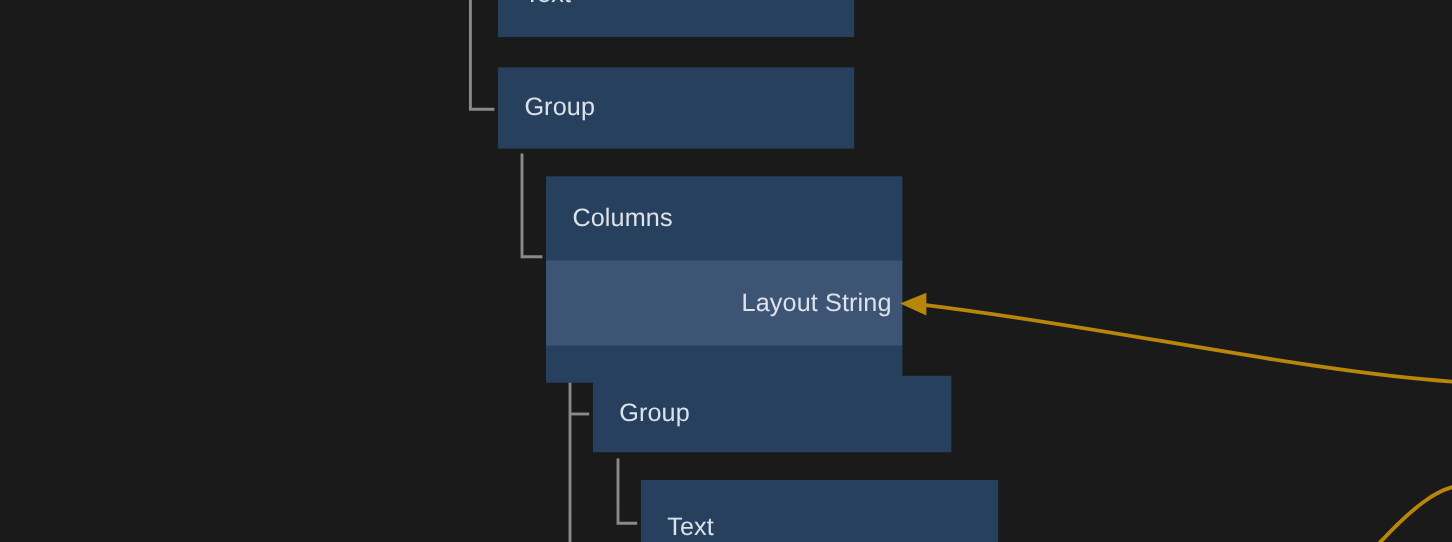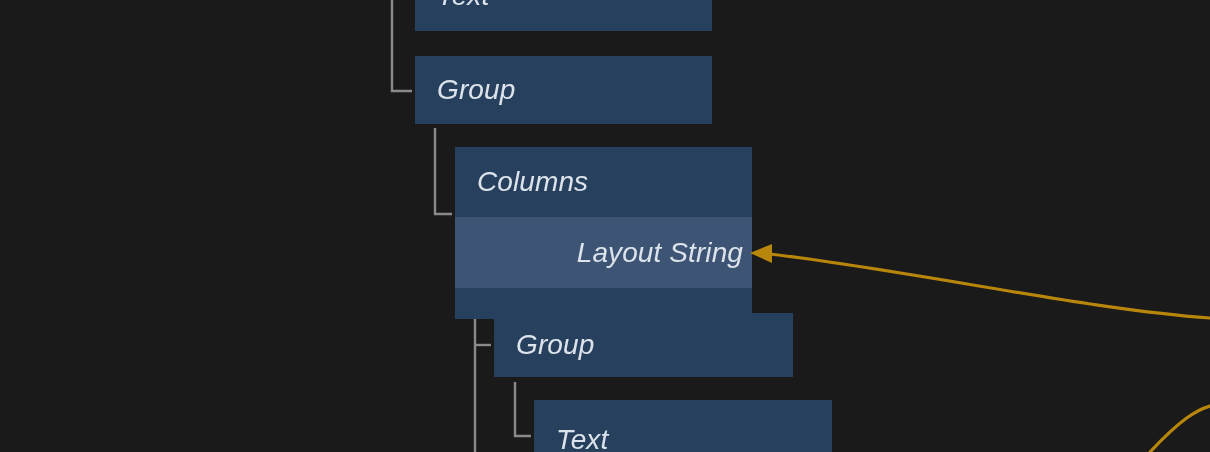--- a/index.html
+++ b/index.html
@@ -22,24 +22,23 @@
     display: flex;
     flex-direction: column;
     overflow: hidden;
   }
   .node-row {
     box-sizing: border-box;
     display: flex;
     align-items: center;
     width: 100%;
     color: #dce3ea;
-    font-size: 28px;
+    font-size: 21px;
     letter-spacing: 0.1px;
     white-space: nowrap;
-    font-style: italic;
   }
   .node-row.head {
     background: #26405e;
     justify-content: flex-start;
     padding-left: 22px;
   }
   .node-row.sub {
     background: #3e5475;
     justify-content: flex-end;
     padding-right: 9px;

